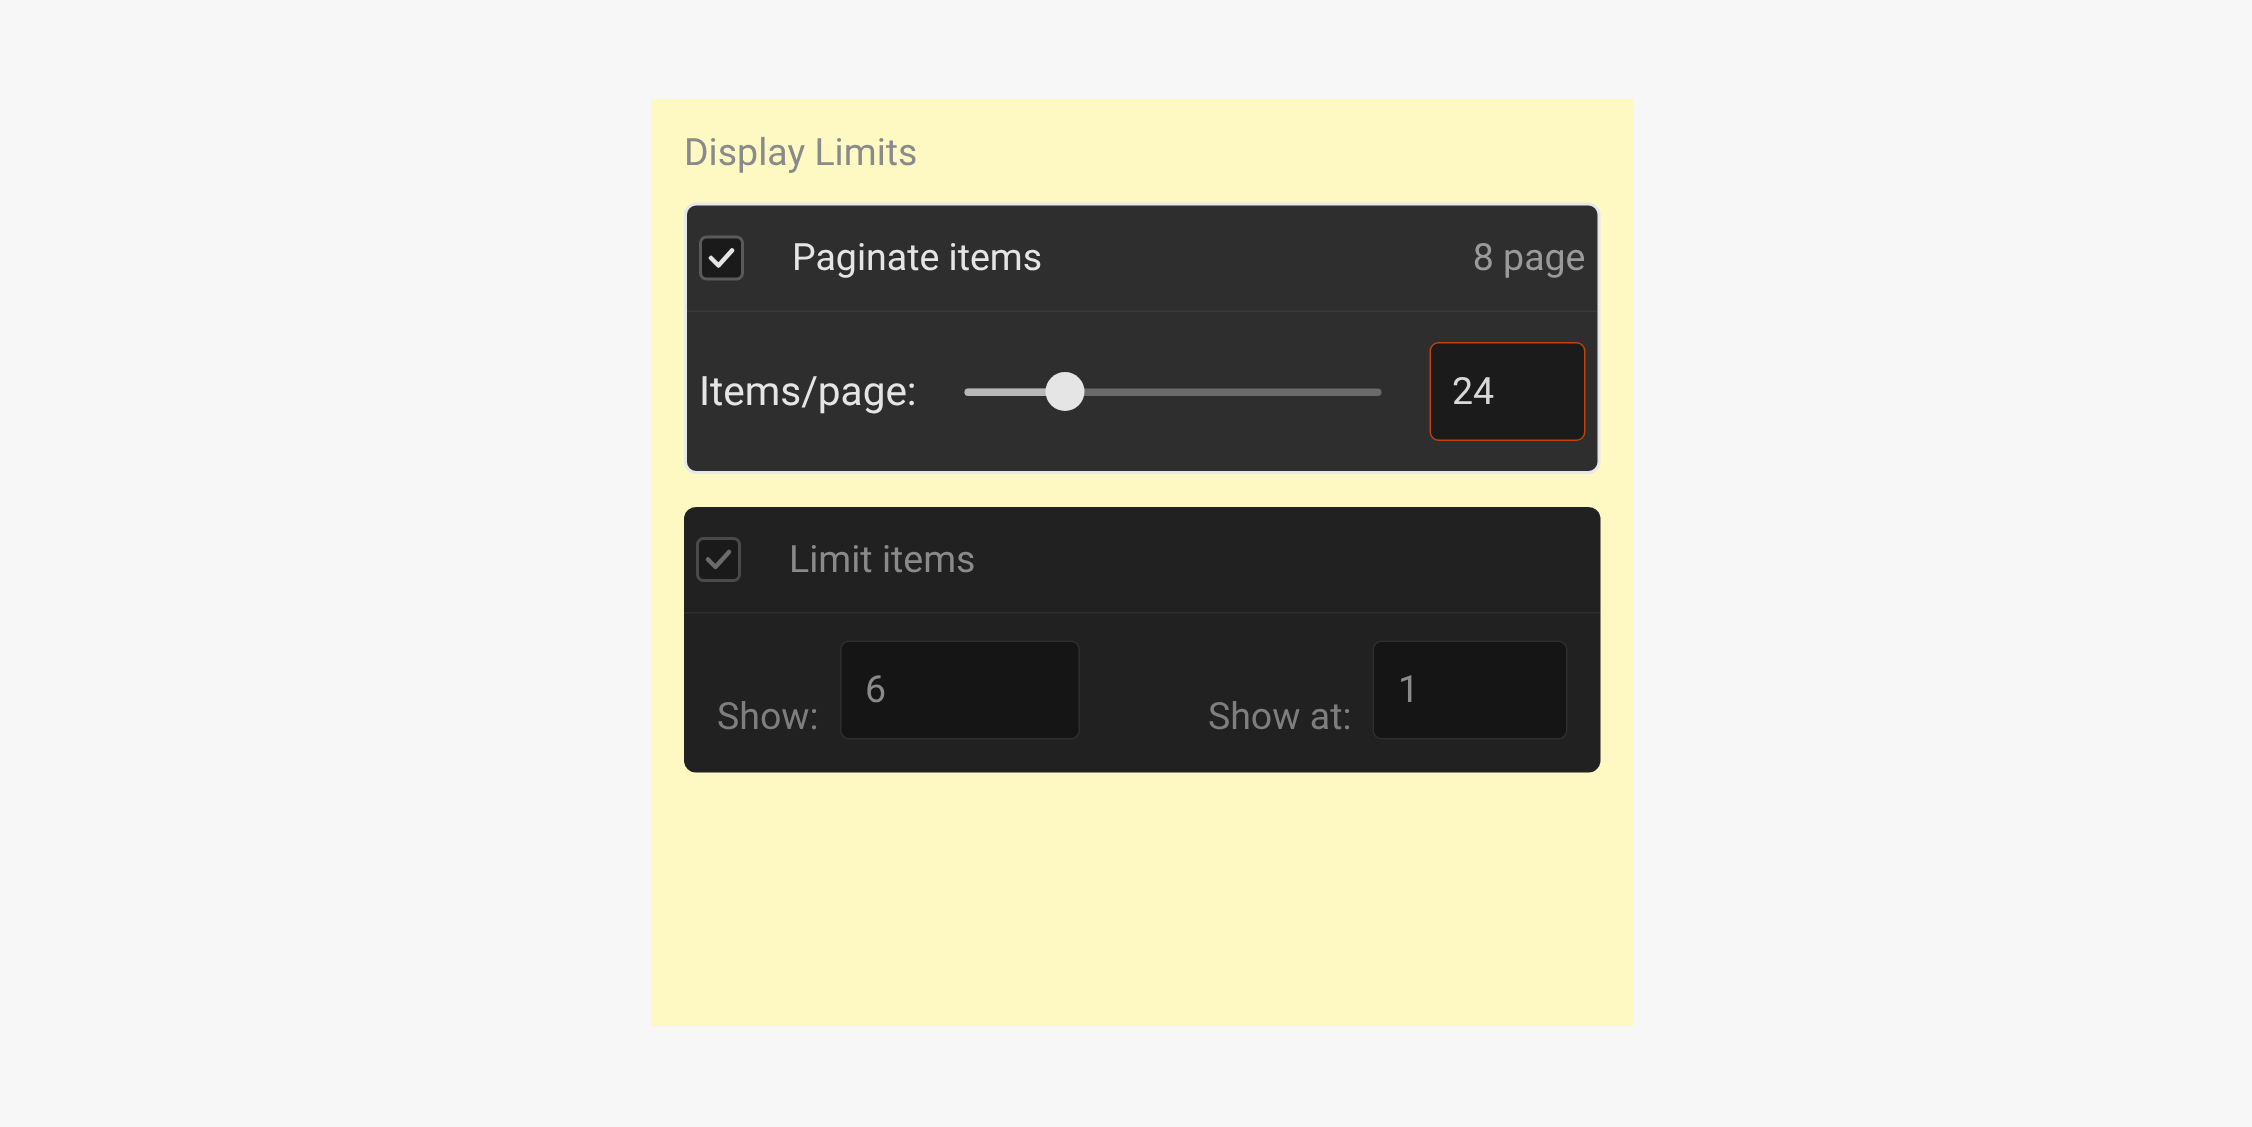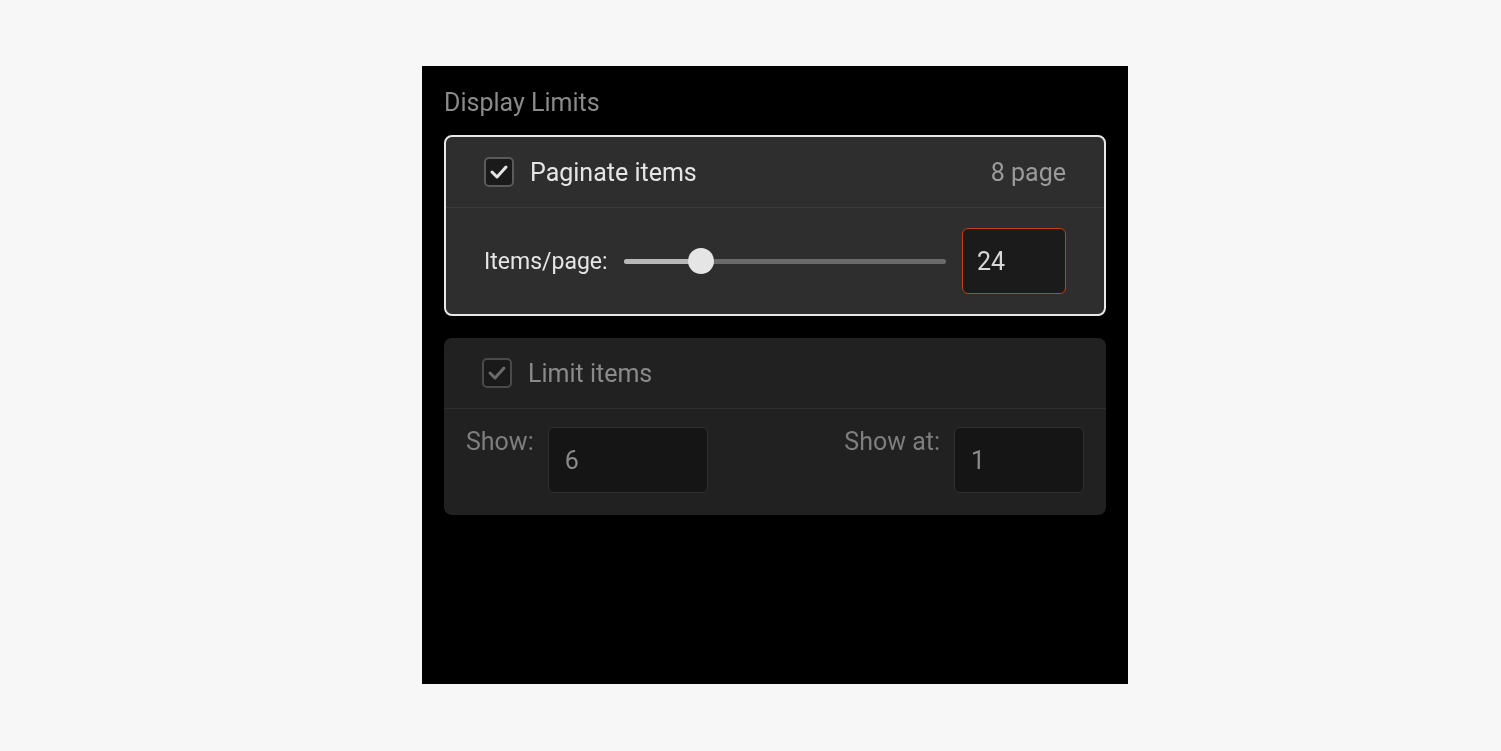--- a/index.html
+++ b/index.html
@@ -6,25 +6,25 @@
   html, body {
     width: 1501px;
     height: 751px;
     background: #f7f7f7;
     font-family: -apple-system, BlinkMacSystemFont, "Segoe UI", Roboto, Helvetica, Arial, sans-serif;
     font-size: 24px;
     color: #c9c9c9;
   }
   .panel {
     position: absolute;
-    left: 422px;
+    left: 434px;
     top: 66px;
-    width: 706px;
+    width: 655px;
     height: 618px;
-    background: #000000;
+    background: #fef9c3;
     padding: 22px 22px 30px 22px;
   }
   .section-title {
     color: #8a8a8a;
     font-size: 25px;
     margin-bottom: 18px;
     font-weight: 400;
   }
   .card {
     background: #232323;
@@ -32,22 +32,22 @@
     position: relative;
   }
   .card + .card { margin-top: 22px; }
   .card.highlight {
     border: 2px solid #e8e8e8;
     background: #2e2e2e;
   }
   .row {
     display: flex;
     align-items: center;
-    padding: 20px 38px;
-    gap: 16px;
+    padding: 20px 8px;
+    gap: 32px;
   }
   .row.divider-below {
     border-bottom: 1px solid rgba(255,255,255,0.06);
   }
   .checkbox {
     width: 30px;
     height: 30px;
     border: 2px solid #5a5a5a;
     border-radius: 5px;
     display: flex;
@@ -64,21 +64,21 @@
     font-weight: 400;
   }
   .dim .cb-label { color: #8a8a8a; }
   .spacer { flex: 1; }
   .page-count {
     color: #9a9a9a;
     font-size: 25px;
   }
   .items-label {
     color: #e5e5e5;
-    font-size: 23px;
+    font-size: 27px;
     white-space: nowrap;
   }
   .slider-wrap {
     flex: 1;
     height: 28px;
     display: flex;
     align-items: center;
     position: relative;
     cursor: pointer;
   }
@@ -174,21 +174,21 @@
     color: #9a9a9a;
   }
   .nav-btn svg { width: 16px; height: 22px; }
   .field-label {
     color: #7e7e7e;
     font-size: 25px;
     white-space: nowrap;
   }
   .row2 {
     display: flex;
-    align-items: flex-start;
+    align-items: flex-end;
     padding: 18px 22px 22px 22px;
     gap: 14px;
   }
   .row.dim .checkbox svg path { stroke: #6b6b6b; }
   .card.dim { background: #212121; }
   .dim .checkbox { border-color: #4a4a4a; }
   .preview-row { padding: 12px 22px 20px 22px; gap: 18px; }
   .preview-label { color: #7e7e7e; font-size: 25px; }
 </style>
 </head>

